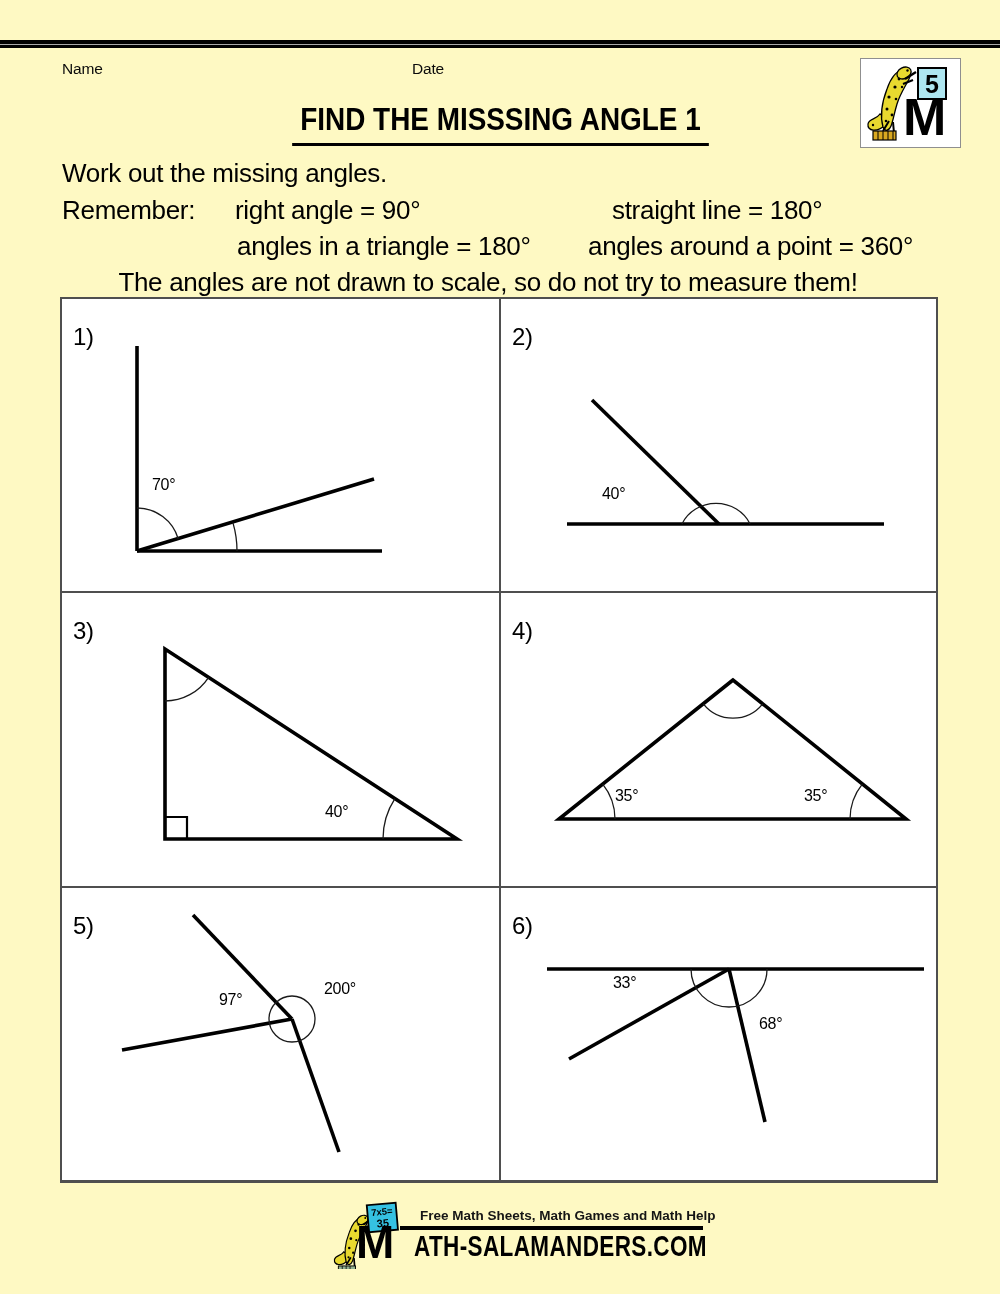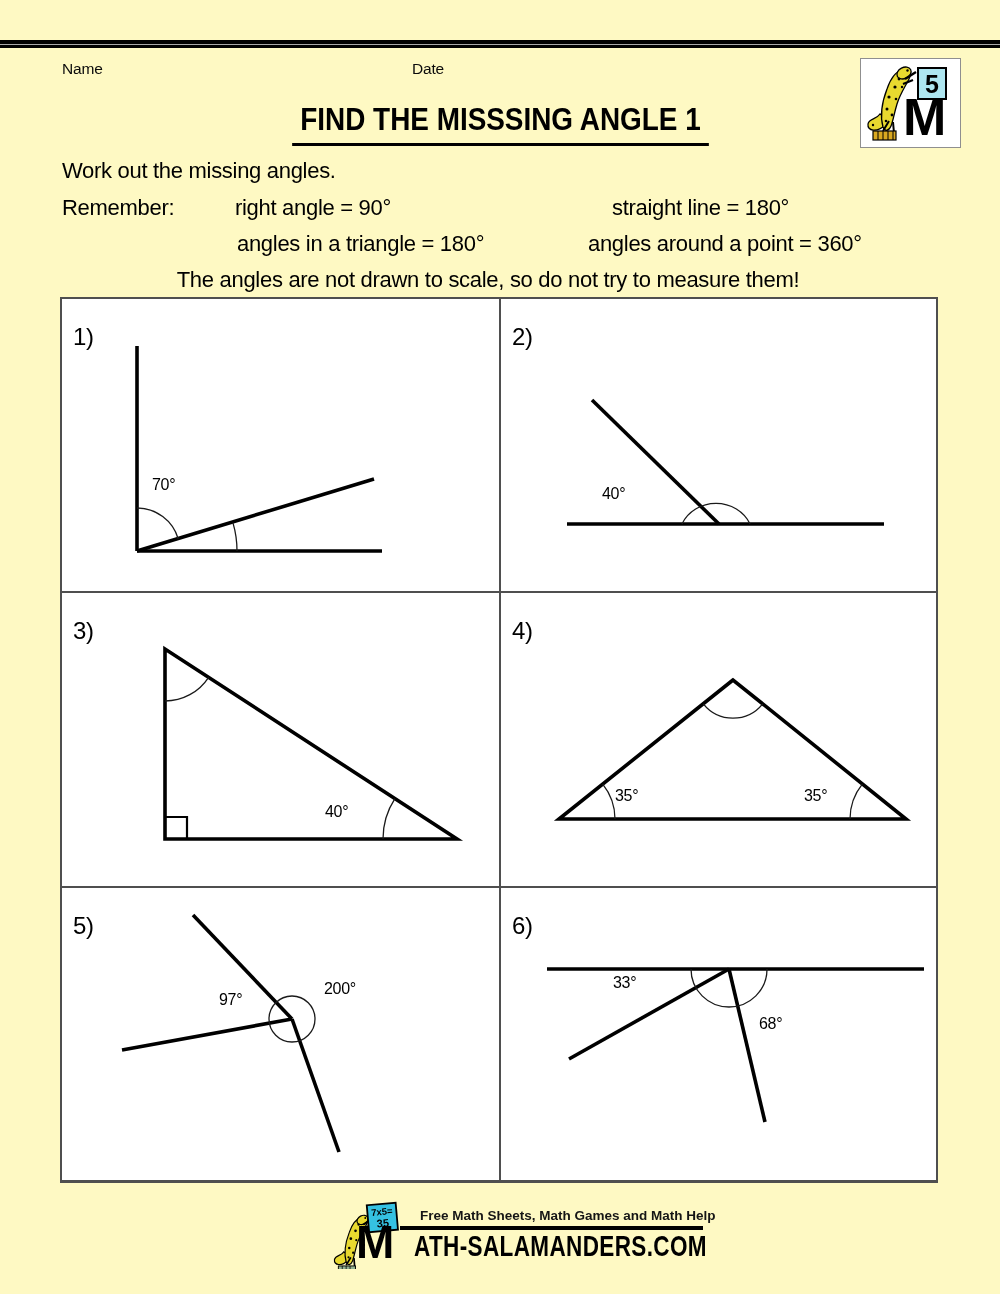--- a/index.html
+++ b/index.html
@@ -26,21 +26,21 @@
 
   
   .title-wrap { position:absolute; left:0; top:102px; width:1000px; text-align:center; }
   .title {
     display:inline-block; font-size:31px; font-weight:bold; letter-spacing:0px;
     transform:scaleX(0.90); transform-origin:center;
     border-bottom:3.5px solid #000; padding:0 9px 5px 9px; white-space:nowrap;
   }
 
   
-  .instr { position:absolute; left:0; width:976px; font-size:22px; letter-spacing:-0.3px; }
+  .instr { position:absolute; left:0; width:976px; font-size:26px; letter-spacing:-0.3px; }
   .instr span { position:absolute; white-space:nowrap; }
   .note-line { text-align:center; }
 
   
   .grid {
     position:absolute; left:60px; top:297px; width:878px; height:886px;
     border:2px solid #4f4f4f; border-bottom-width:3px; background:#fff;
   }
   .vdiv { position:absolute; left:437px; top:0; width:2px; height:100%; background:#4f4f4f; }
   .hdiv { position:absolute; left:0; width:100%; height:2px; background:#4f4f4f; }

